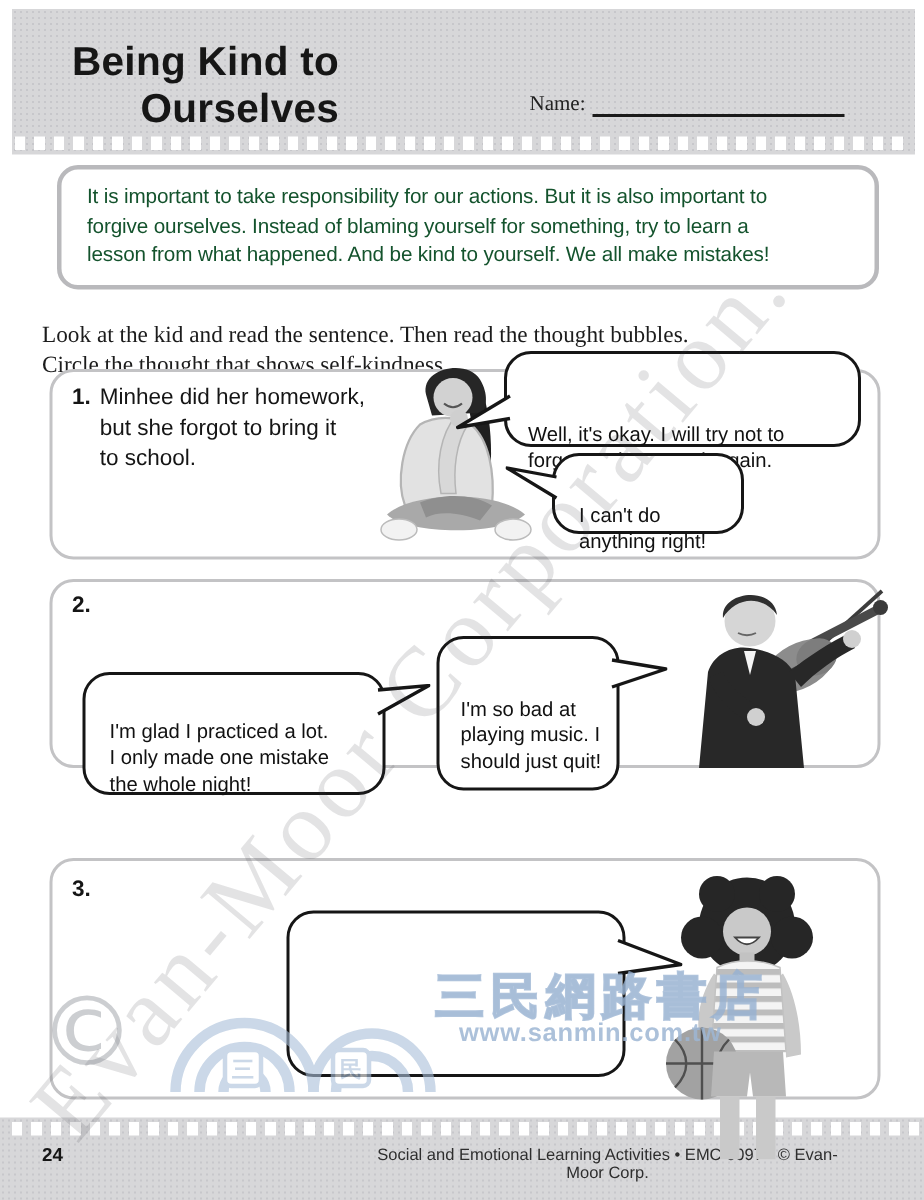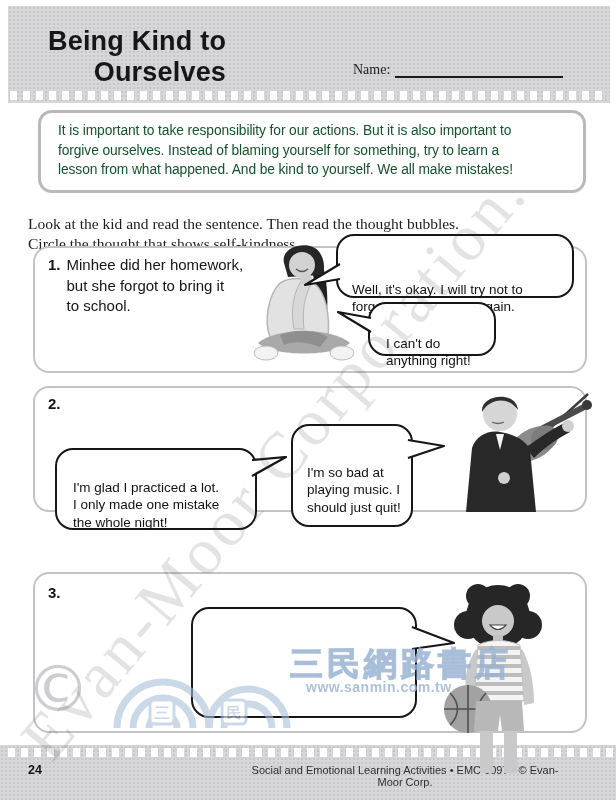--- a/index.html
+++ b/index.html
@@ -70,21 +70,21 @@
   .wm{pointer-events:none;z-index:50;}
   .wm-diagonal{position:absolute;left:35px;top:712px;transform:rotate(-50deg);
                transform-origin:0 50%;font-family:"Liberation Serif",serif;font-size:66px;
                letter-spacing:4px;color:rgba(60,60,65,0.14);white-space:nowrap;}
   .wm-copyright{position:absolute;left:26px;top:652px;font-size:64px;font-weight:normal;
                 color:rgba(120,125,135,0.38);font-family:"DejaVu Sans",sans-serif;}
   .wm-sanmin-logo{position:absolute;left:112px;top:646px;width:195px;height:85px;opacity:0.6;}
   .wm-store-name{position:absolute;left:290px;top:642px;font-size:33px;font-weight:bold;
                  letter-spacing:4px;color:rgba(168,190,216,0.38);
                  -webkit-text-stroke:1.3px rgba(150,176,208,0.75);white-space:nowrap;}
-  .wm-store-url{position:absolute;left:306px;top:679px;font-size:14px;font-weight:bold;
+  .wm-store-url{position:absolute;left:306px;top:679px;font-size:17px;font-weight:bold;
                 letter-spacing:0.5px;color:rgba(158,182,212,0.85);white-space:nowrap;}
 </style>
 </head>
 <body>
 
 <div class="page">
 
   <div class="header halftone">
     <div class="title">Being Kind to
 Ourselves</div>

